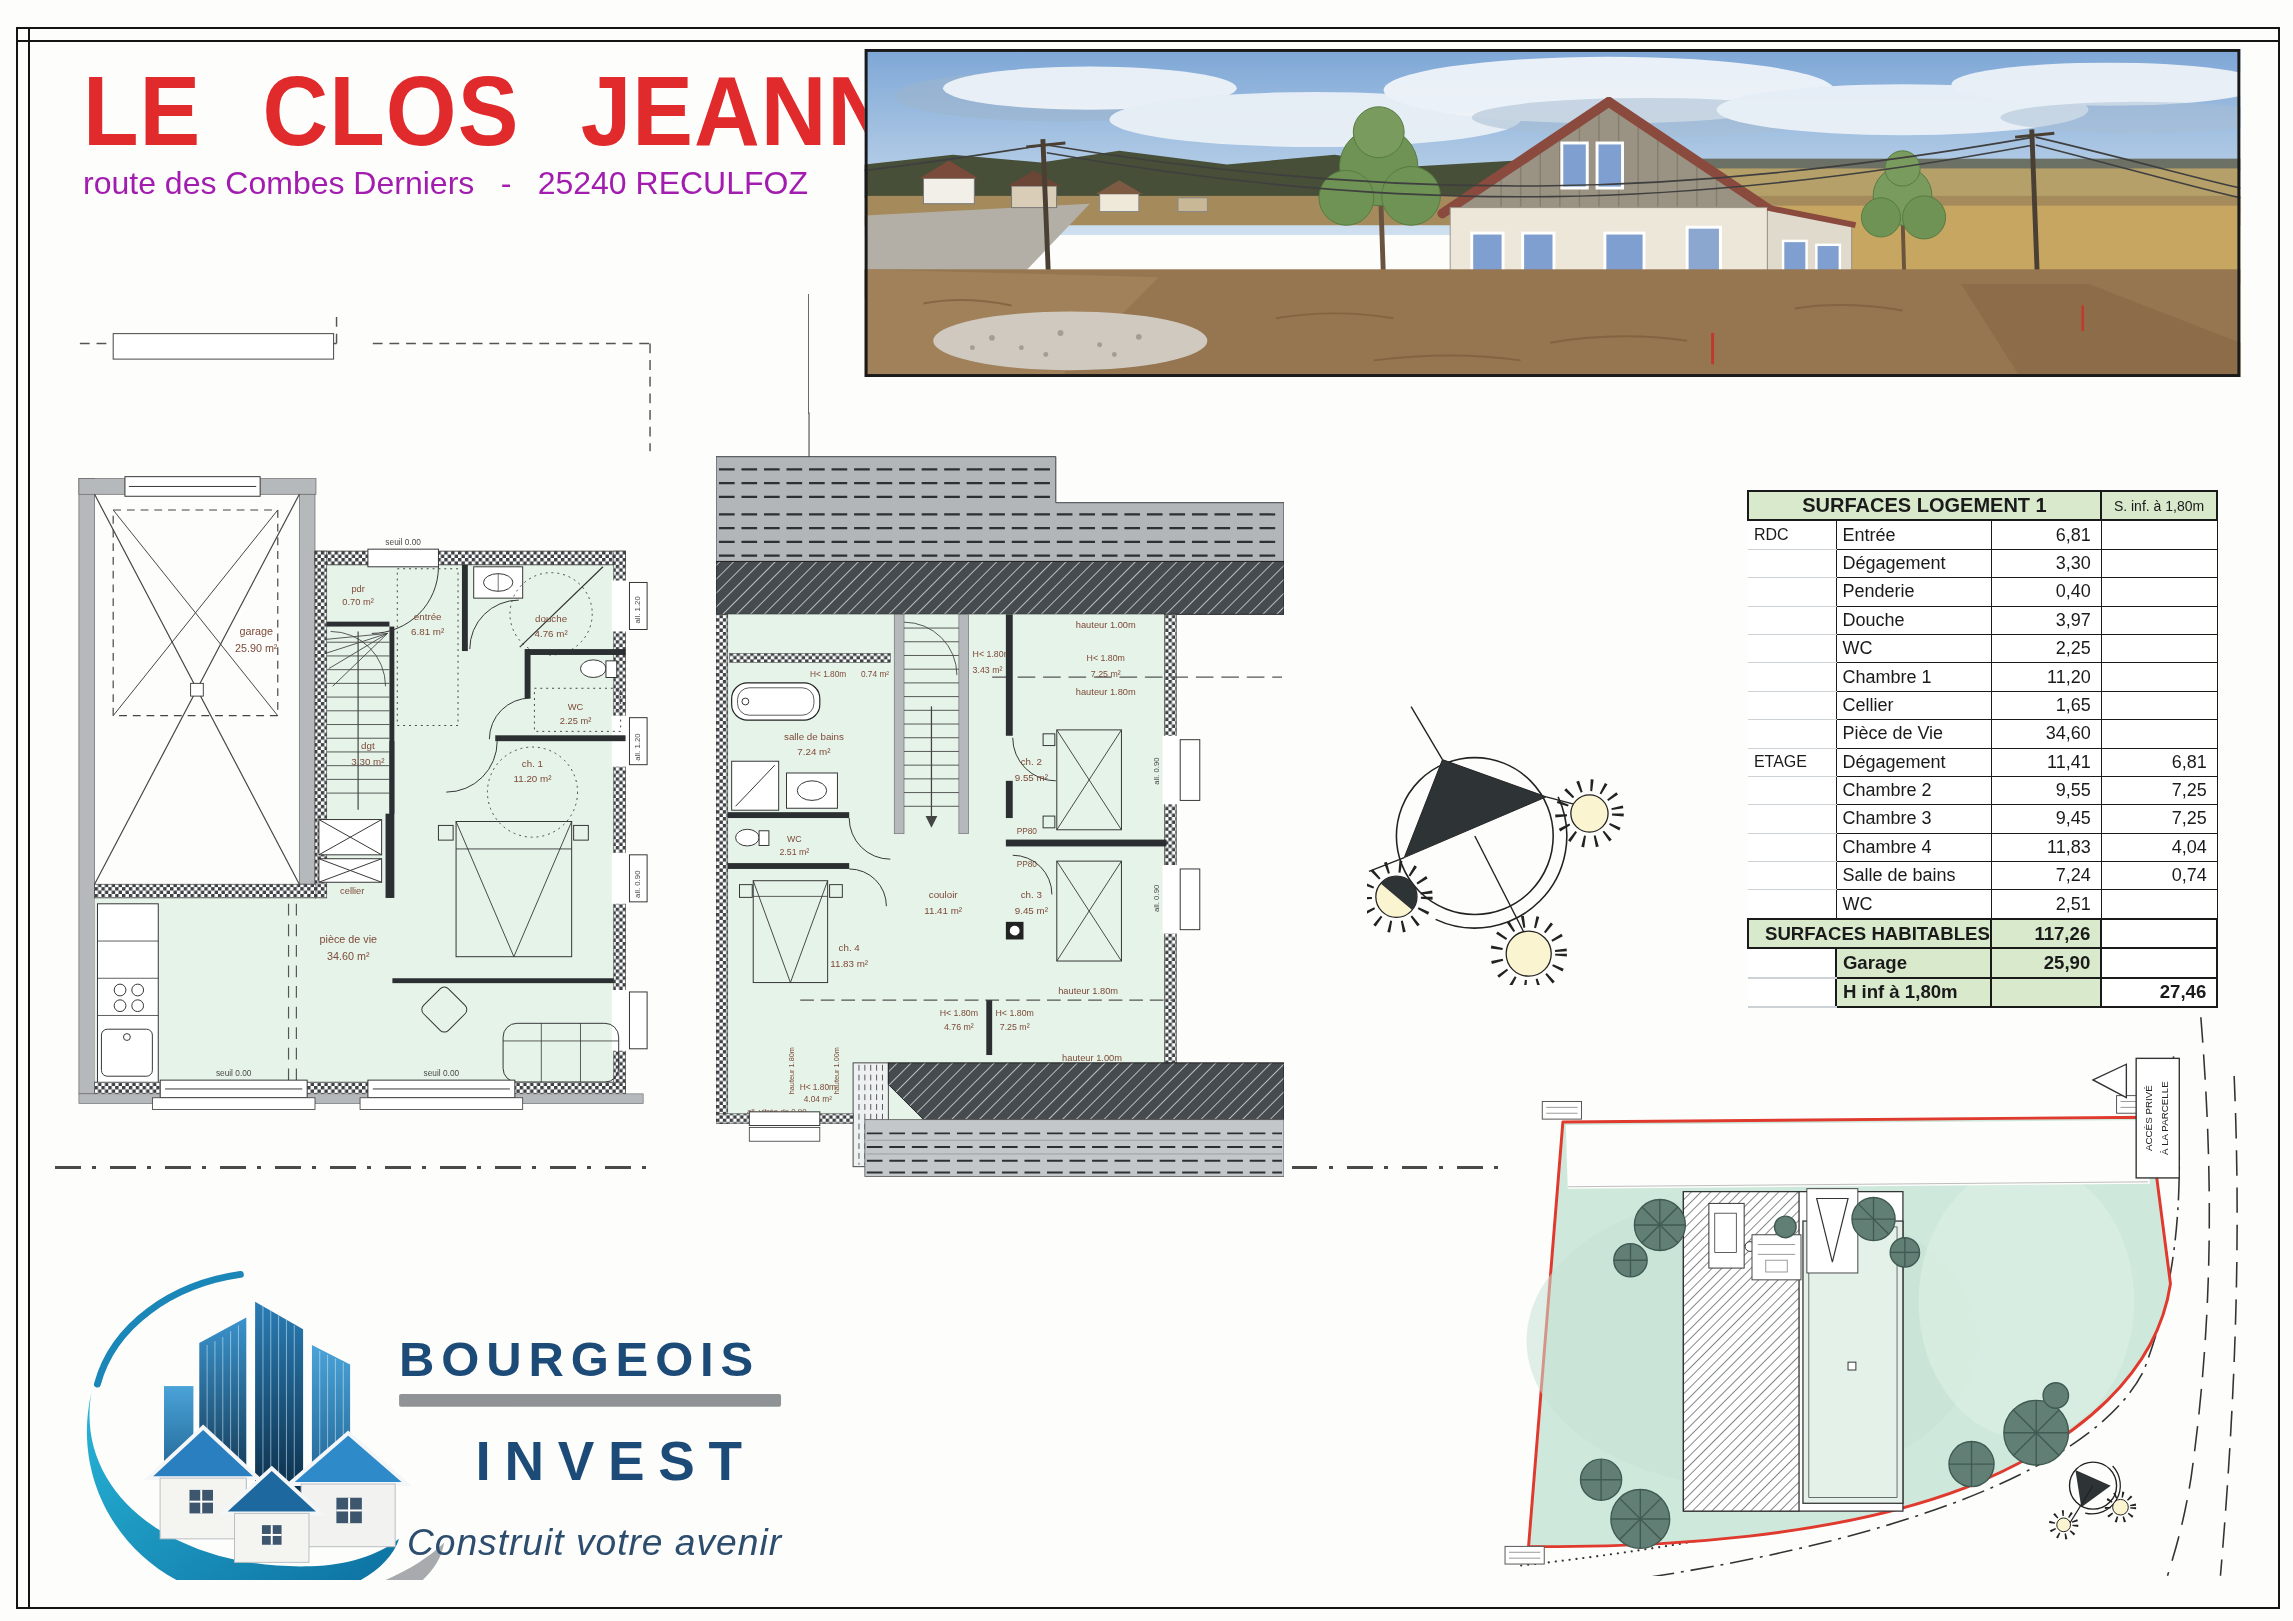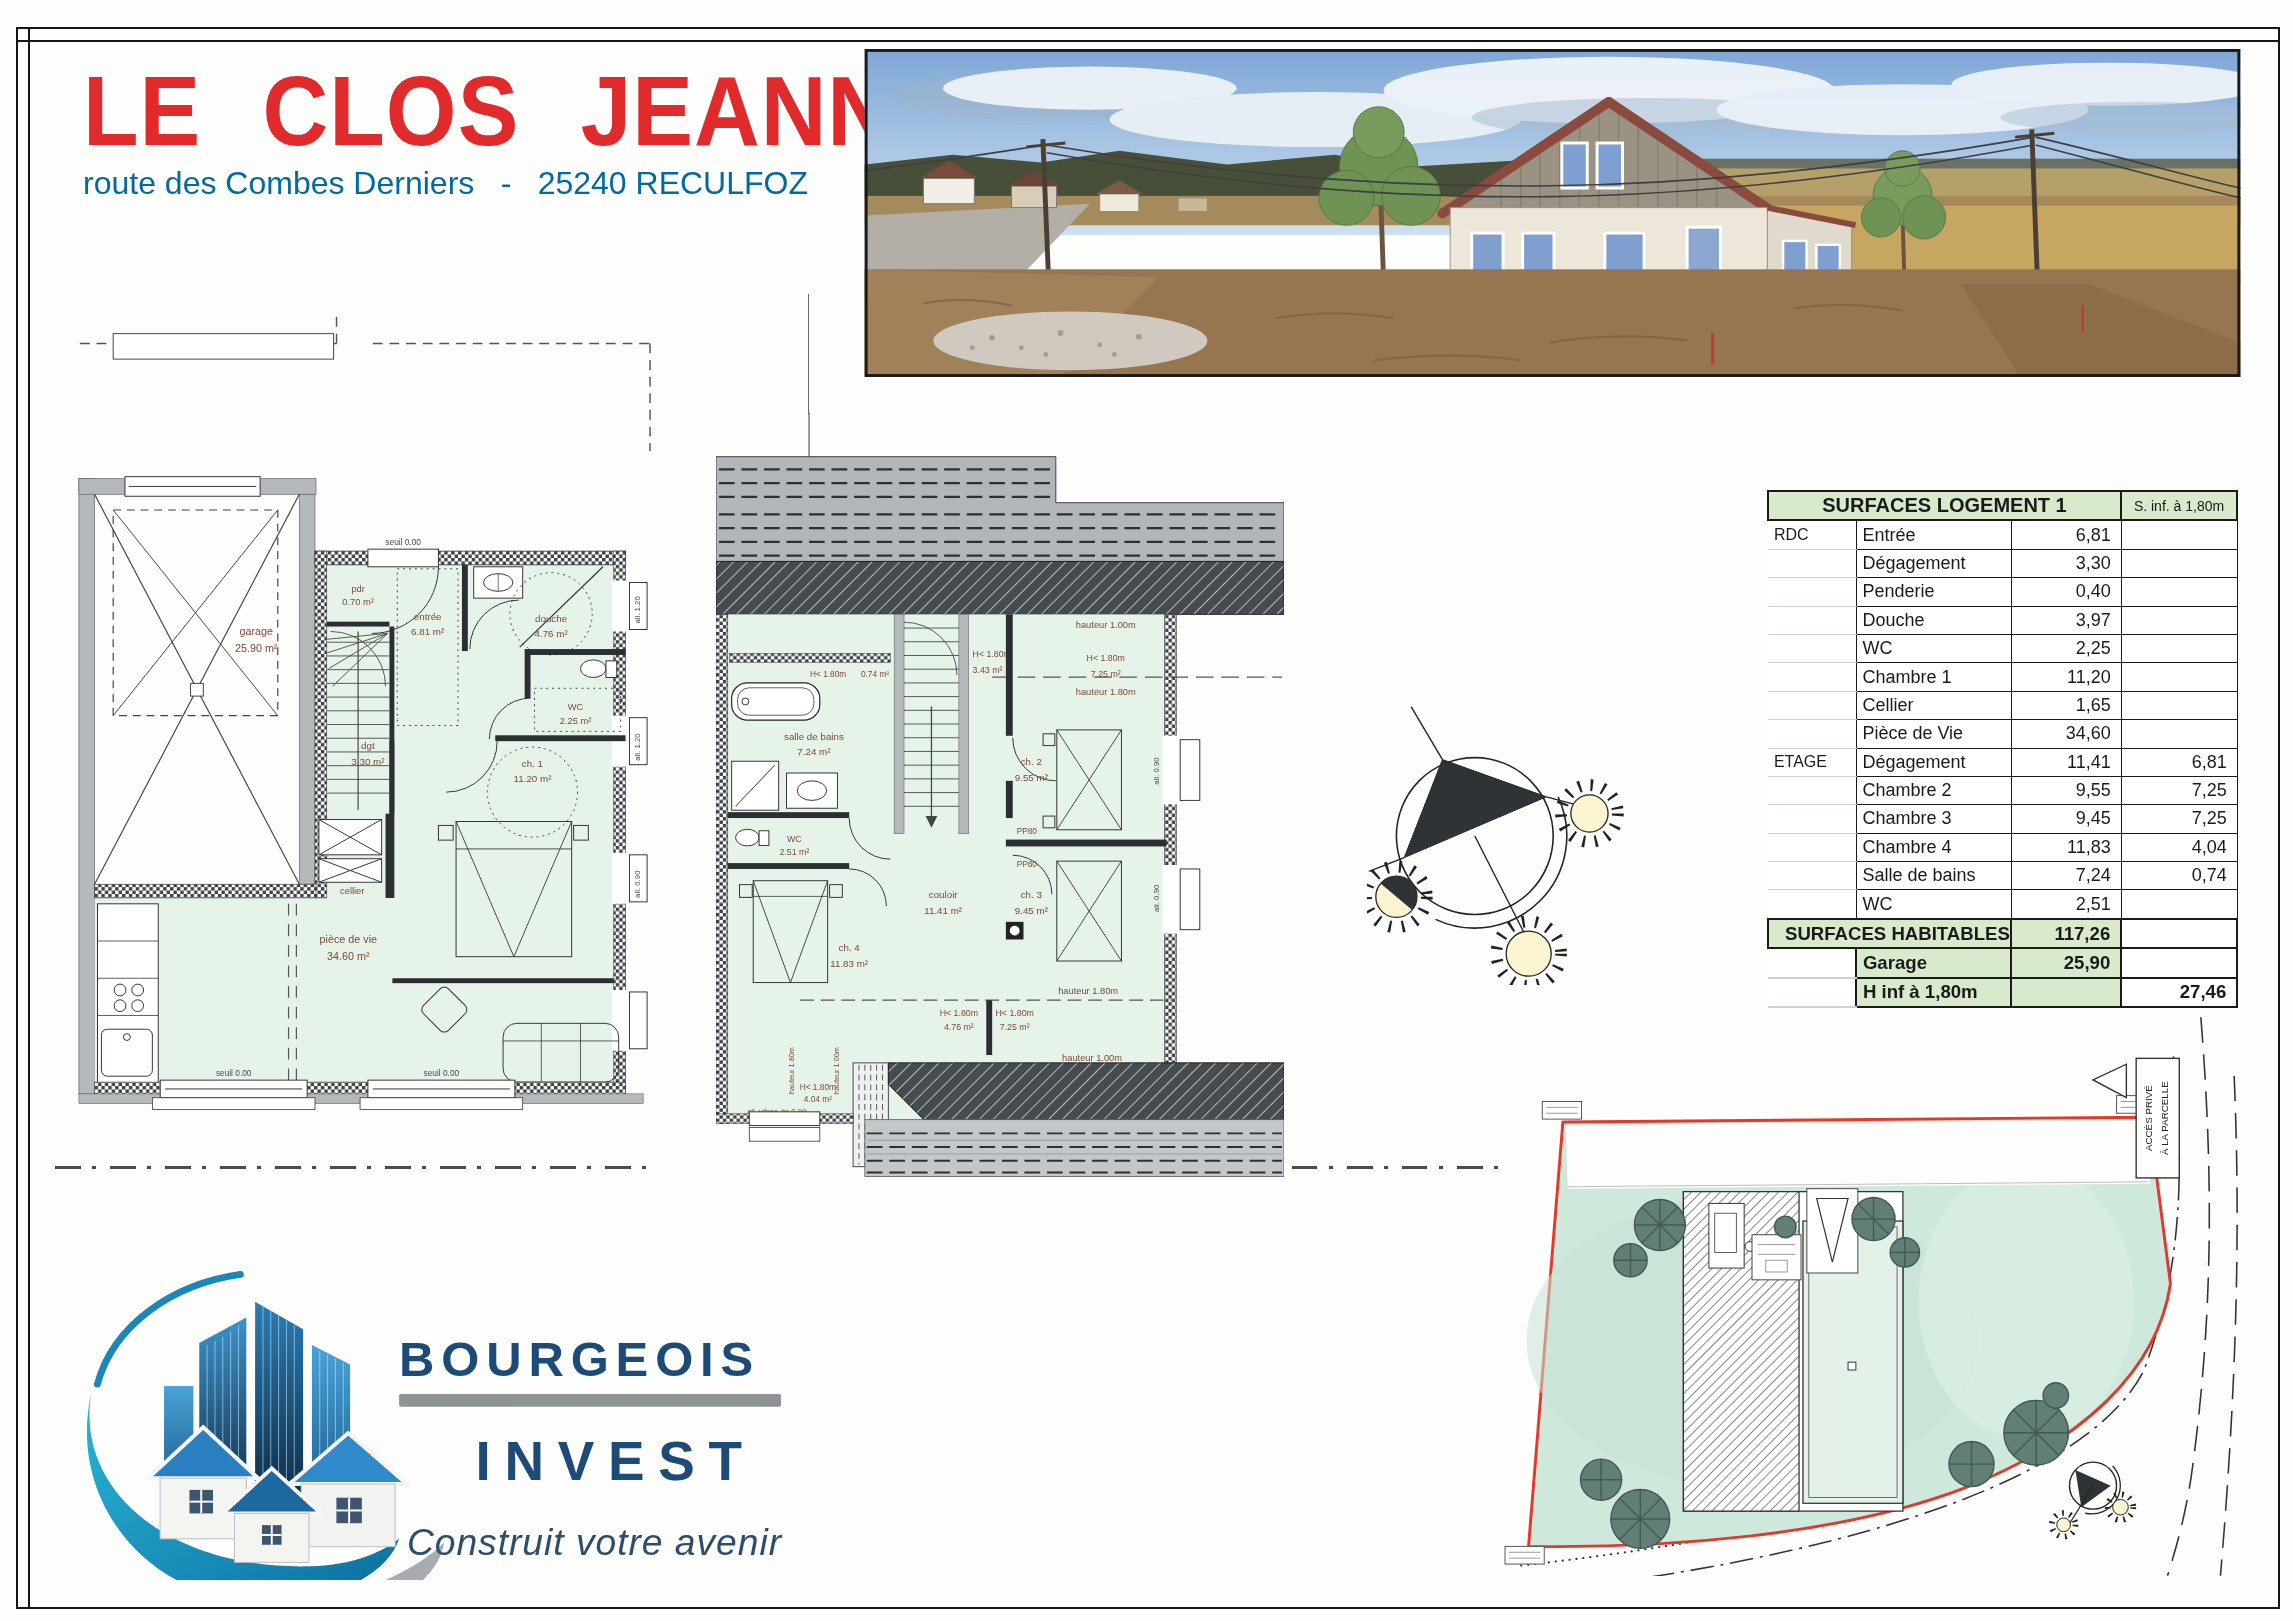--- a/index.html
+++ b/index.html
@@ -7,23 +7,23 @@
          font-family:"Liberation Sans",sans-serif;color:#1a1a1a;}
   .abs{position:absolute;}
   
   .frame-outer{left:15.7px;top:27.4px;right:13.7px;bottom:11.8px;border:2.9px solid #141414;}
   .frame-top2{left:15.7px;top:40px;right:13.7px;height:2px;background:#141414;}
   .frame-left2{left:28px;top:27.4px;width:2px;bottom:11.8px;background:#141414;}
   
   .title{left:83px;top:55px;width:745px;font-size:91px;font-weight:bold;color:#e02a2c;
          letter-spacing:1px;word-spacing:35px;white-space:nowrap;transform:scaleY(1.08);transform-origin:left top;}
   .address{left:83px;top:165px;width:725px;display:flex;justify-content:space-between;
-           font-size:32px;color:#0369a1;}
+           font-size:32px;color:#a21caf;}
   
-  .surfaces{left:1747px;top:490px;width:469px;margin-left:20px;}
+  .surfaces{left:1747px;top:490px;width:469px;}
   .surfaces table{border-collapse:collapse;width:100%;table-layout:fixed;}
   .surfaces th,.surfaces td{border:1.6px solid #1a1a1a;font-size:18px;padding:0 5.9px;height:27.4px;
         overflow:hidden;white-space:nowrap;background:#fff;}
   .surfaces th.hdr{background:#d9e9cc;font-size:20px;font-weight:bold;text-align:center;border-width:2.4px;}
   .surfaces th.hdr-sinf{background:#d9e9cc;font-size:14px;font-weight:normal;text-align:center;border-width:2.4px;}
   .surfaces td.fl{border:none;border-bottom:1px solid #cdd2d6;border-right:1.8px solid #1a1a1a;font-size:16px;}
   .surfaces td.room{text-align:left;}
   .surfaces td.val,.surfaces td.sinf{text-align:right;padding-right:9.8px;padding-left:34px;}
   .surfaces tr.tot td{border-width:2.2px;font-weight:bold;font-size:18.6px;}
   .surfaces td.green{background:#d9e9cc;}

